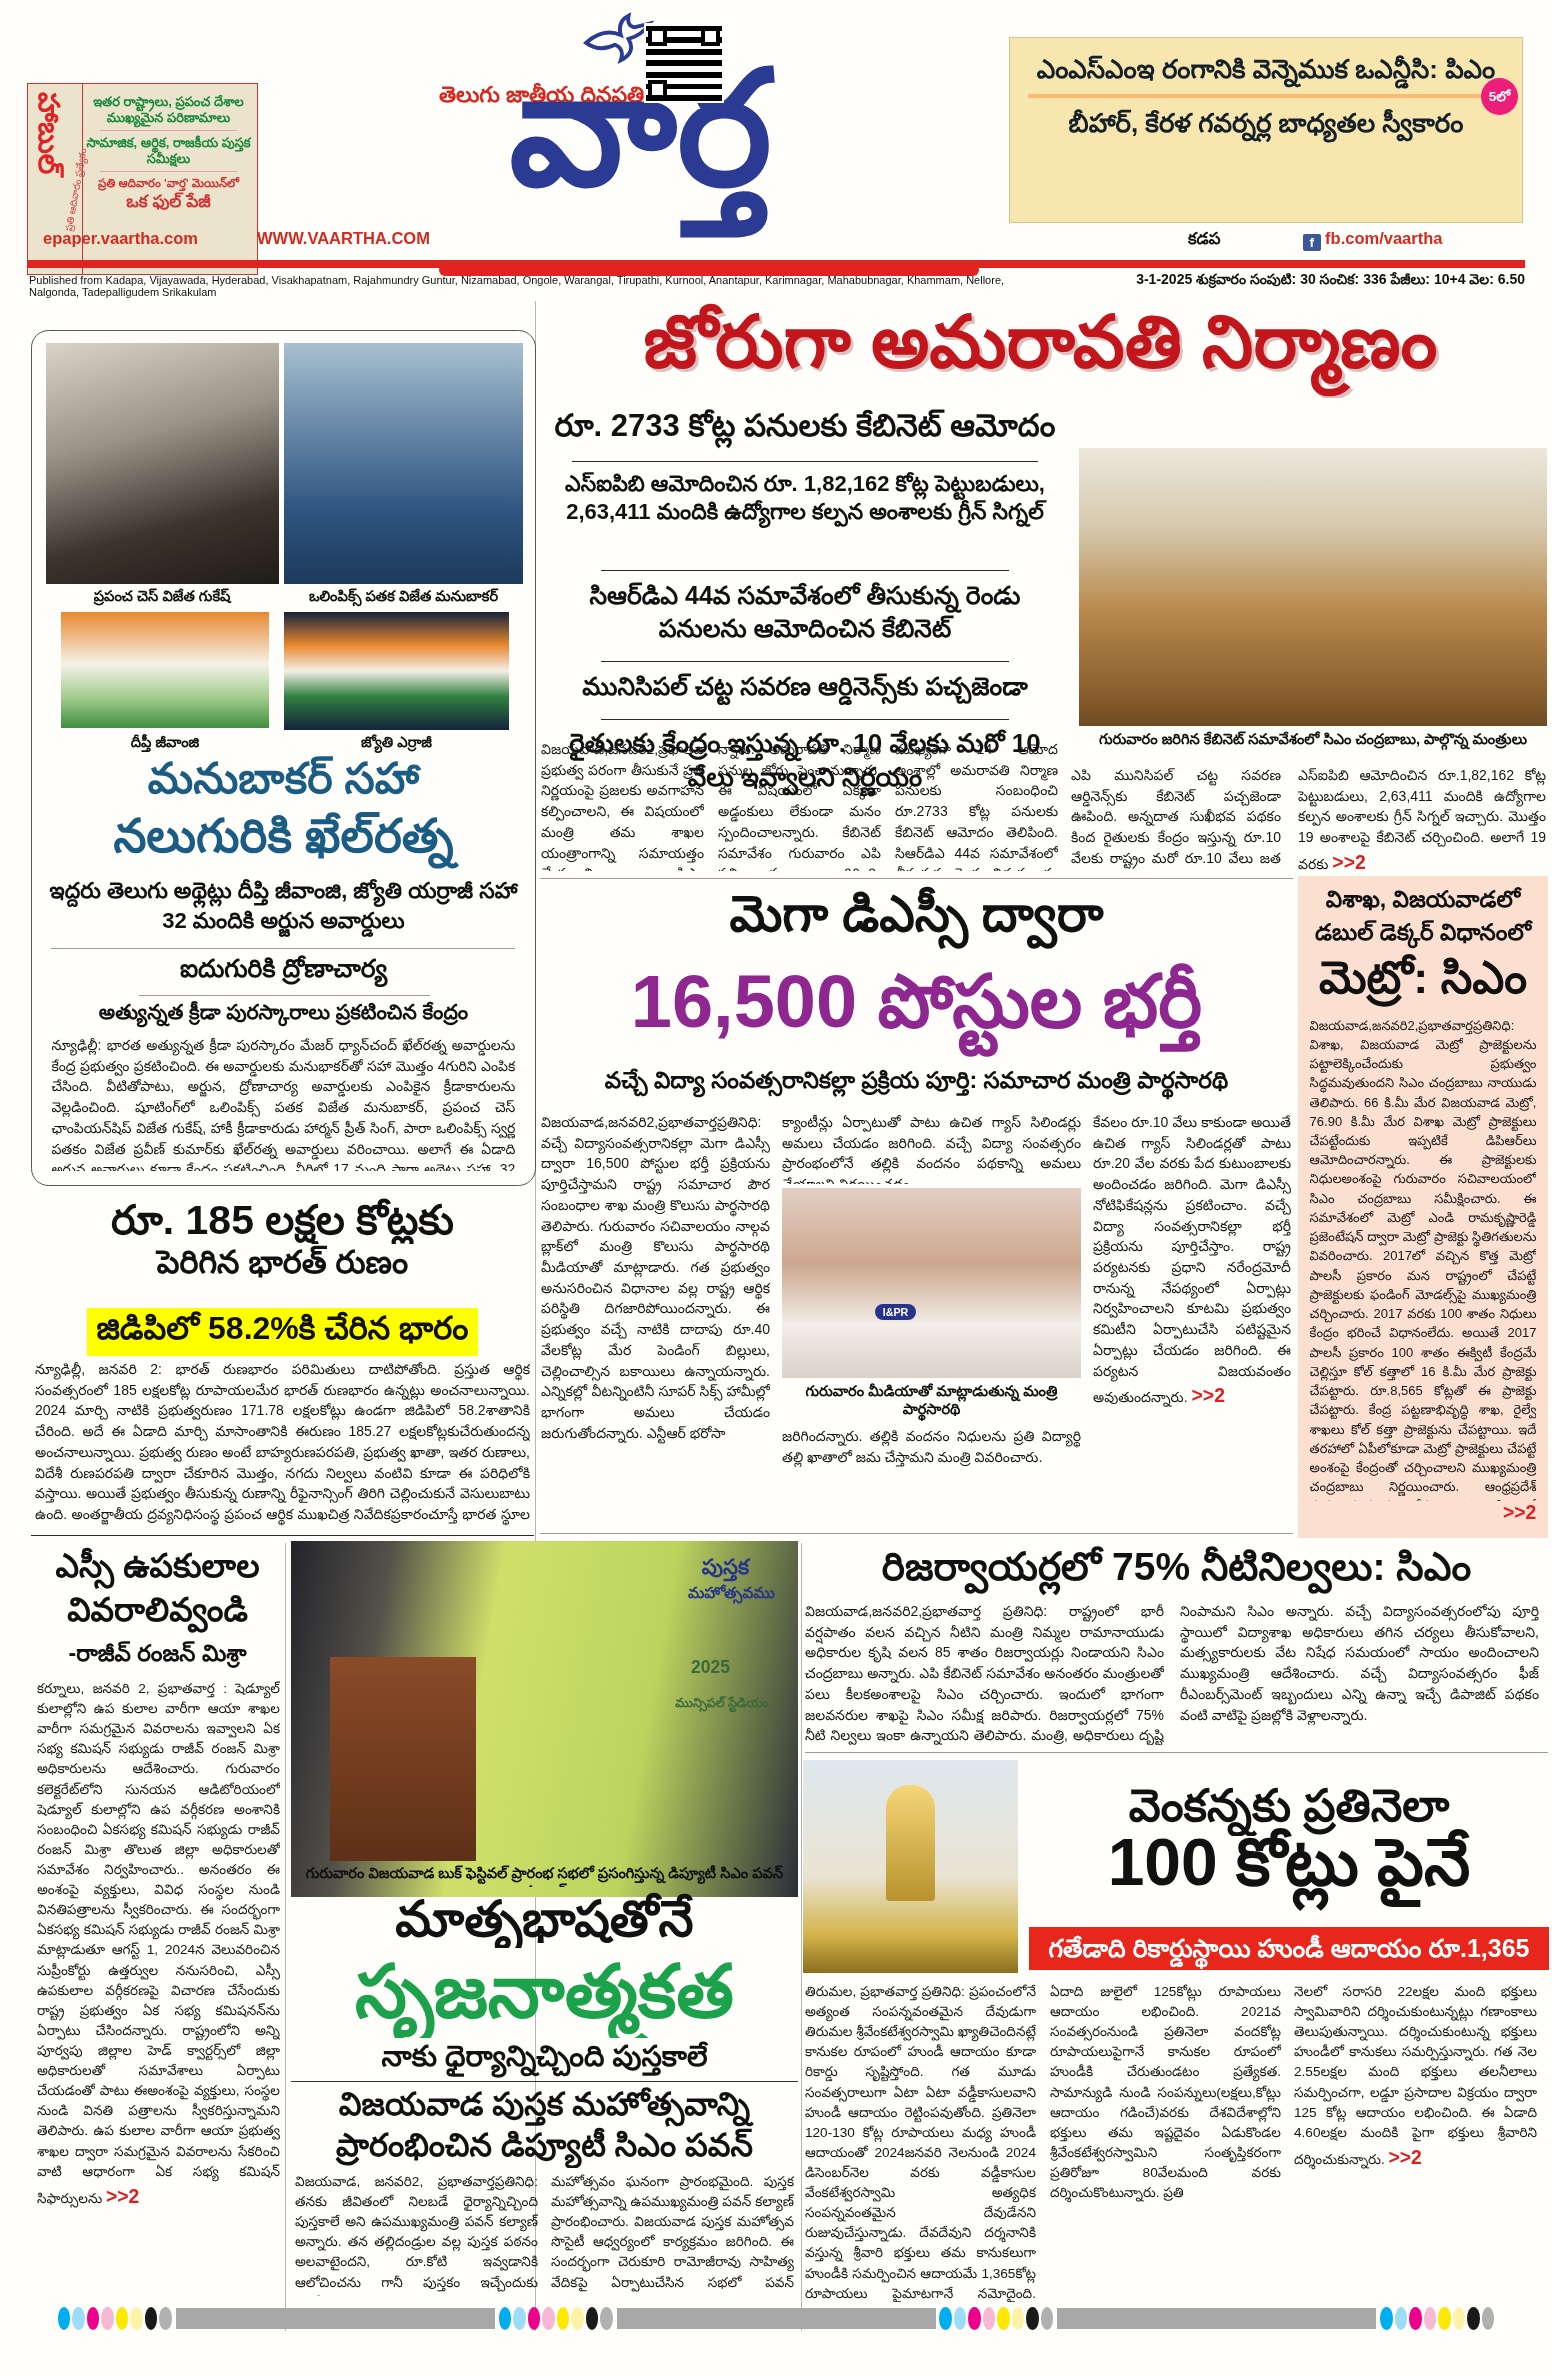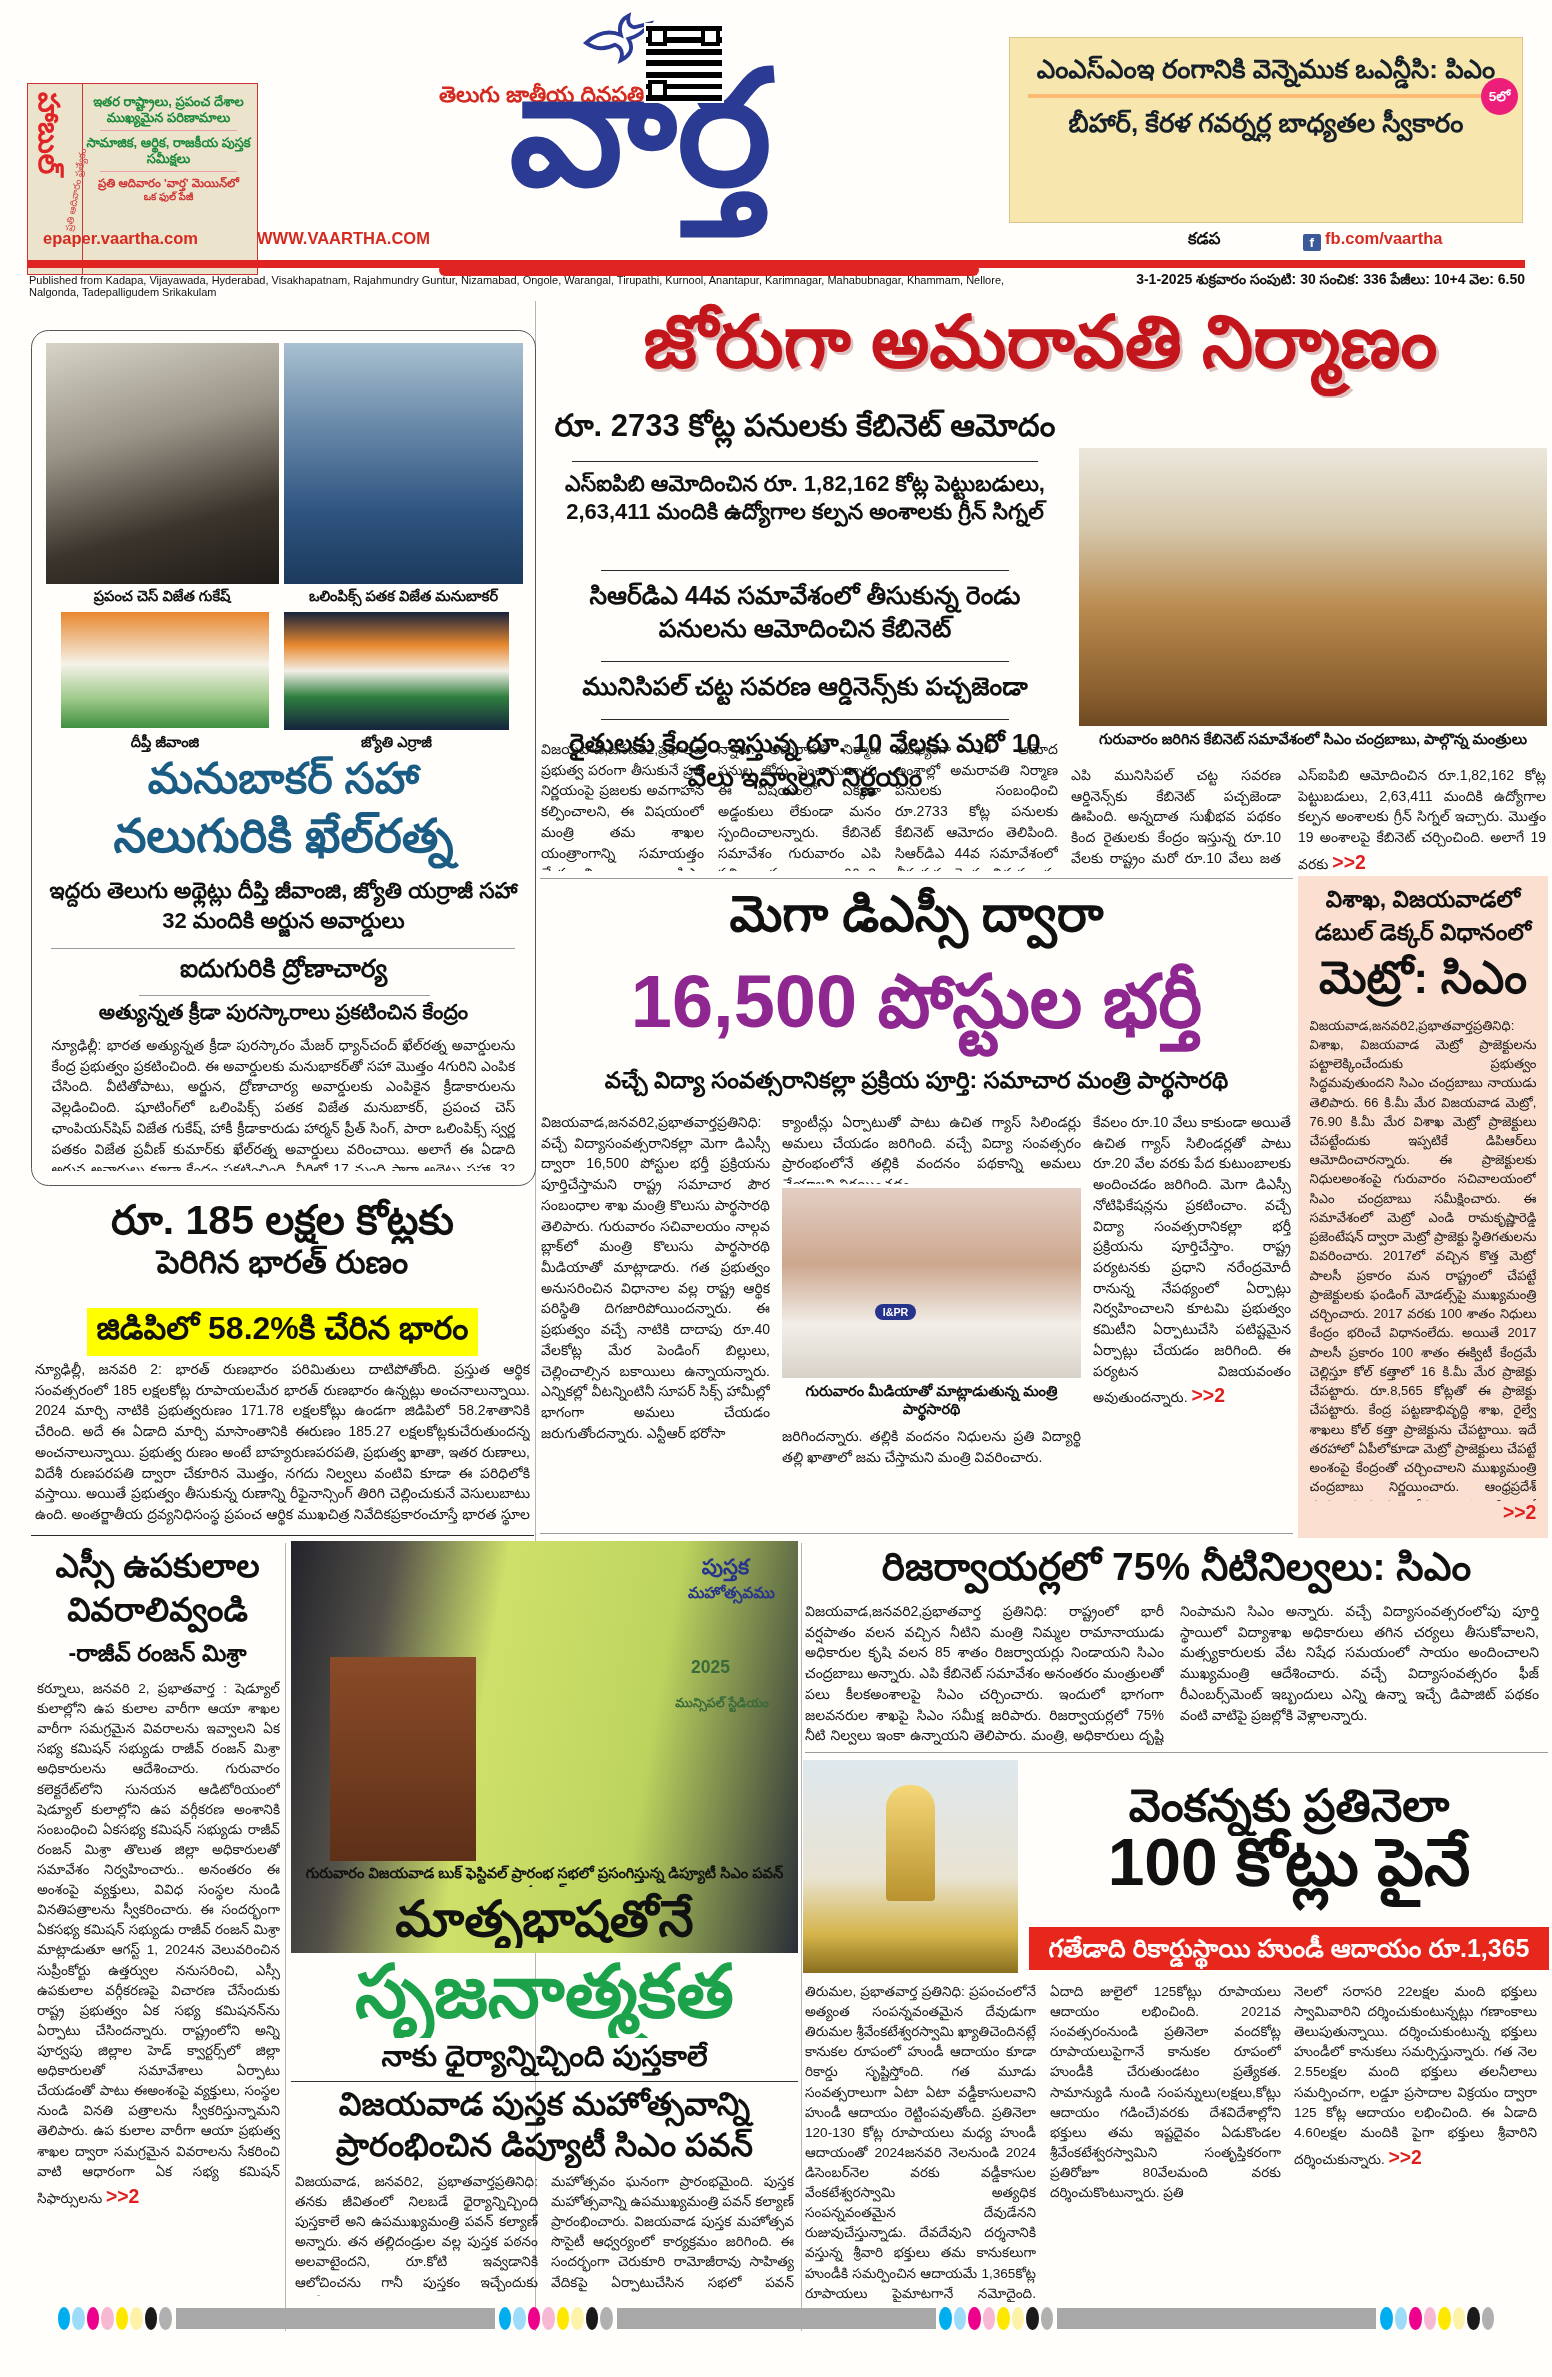--- a/index.html
+++ b/index.html
@@ -81,21 +81,21 @@
     <div id="promo-strip">
       <span id="promo-brand">హాబుల్</span>
       <span id="promo-note">ప్రతి ఆదివారం ప్రత్యేకం</span>
     </div>
     <div class="abs ctr" style="left:58px;top:9.7px;width:165px;">
       <div class="promo-line">ఇతర రాష్ట్రాలు, ప్రపంచ దేశాల ముఖ్యమైన పరిణామాలు</div>
       <div class="promo-hr"></div>
       <div class="promo-line">సామాజిక, ఆర్థిక, రాజకీయ పుస్తక సమీక్షలు</div>
       <div class="promo-hr"></div>
       <div class="promo-line promo-red" style="font-size:11.6px;">ప్రతి ఆదివారం 'వార్త' మెయిన్‌లో</div>
-      <div class="promo-line promo-red" style="font-size:10px;">ఒక ఫుల్ పేజీ</div>
+      <div class="promo-line promo-red" style="font-size:17px;">ఒక ఫుల్ పేజీ</div>
     </div>
   </div>
 
   <div class="abs" id="tagline">తెలుగు జాతీయ దినపత్రిక</div>
 
   <div class="abs ovh" id="logo">
     <span>వార్త</span>
   </div>
   <svg class="abs" style="left:578px;top:9.7px;" width="76" height="56" viewBox="0 0 78 58">
     <path d="M8 34 Q26 18 44 26 Q40 12 52 6 Q50 16 58 18 L74 14 Q66 26 52 30 Q60 44 44 52 Q48 40 38 36 Q22 44 8 34 Z" fill="#ffffff" stroke="#2b3a92" stroke-width="4"></path>
@@ -216,21 +216,21 @@
   </div>
   <div class="abs hr-b" style="left:31px;top:1535px;width:503px;"></div>
 
   <div class="abs ctr b nw ovh" style="left:35px;top:1547px;width:245px;height:43px;font-size:33px;">ఎస్సీ ఉపకులాల</div>
   <div class="abs ctr b nw ovh" style="left:35px;top:1591px;width:245px;height:43px;font-size:33px;">వివరాలివ్వండి</div>
   <div class="abs ctr b nw ovh" style="left:35px;top:1640px;width:245px;height:33px;font-size:23px;">-రాజీవ్ రంజన్ మిశ్రా</div>
   <div class="abs body-txt jst ovh" style="left:37px;top:1679px;width:243px;height:644px;font-size:13.6px;">
     <span>కర్నూలు, జనవరి 2, ప్రభాతవార్త :  షెడ్యూల్ కులాల్లోని ఉప కులాల వారీగా ఆయా శాఖల వారీగా సమగ్రమైన వివరాలను ఇవ్వాలని ఏక సభ్య కమిషన్ సభ్యుడు రాజీవ్ రంజన్ మిశ్రా అధికారులను ఆదేశించారు. గురువారం కలెక్టరేట్‌లోని సునయన ఆడిటోరియంలో షెడ్యూల్ కులాల్లోని ఉప వర్గీకరణ అంశానికి సంబంధించి ఏకసభ్య కమిషన్ సభ్యుడు రాజీవ్ రంజన్ మిశ్రా తొలుత జిల్లా అధికారులతో సమావేశం నిర్వహించారు.. అనంతరం ఈ అంశంపై వ్యక్తులు, వివిధ సంస్థల నుండి వినతిపత్రాలను స్వీకరించారు. ఈ సందర్భంగా ఏకసభ్య కమిషన్ సభ్యుడు రాజీవ్ రంజన్ మిశ్రా మాట్లాడుతూ ఆగస్ట్ 1, 2024న వెలువరించిన సుప్రీంకోర్టు ఉత్తర్వుల ననుసరించి, ఎస్సీ ఉపకులాల వర్గీకరణపై విచారణ చేసేందుకు రాష్ట్ర ప్రభుత్వం ఏక సభ్య కమిషనన్‌ను ఏర్పాటు చేసిందన్నారు. రాష్ట్రంలోని అన్ని పూర్వపు జిల్లాల హెడ్ క్వార్టర్స్‌లో జిల్లా అధికారులతో సమావేశాలు ఏర్పాటు చేయడంతో పాటు ఈఅంశంపై వ్యక్తులు, సంస్థల నుండి వినతి పత్రాలను స్వీకరిస్తున్నామని తెలిపారు. ఉప కులాల వారీగా ఆయా ప్రభుత్వ శాఖల ద్వారా సమగ్రమైన వివరాలను సేకరించి వాటి ఆధారంగా ఏక సభ్య కమిషన్ సిఫార్సులను</span> <span class="jump">&gt;&gt;2</span>
   </div>
 
-  <div class="abs photo ovh" id="ph-pawan" style="left:291px;top:1541px;width:507px;height:412px;">
+  <div class="abs photo ovh" id="ph-pawan" style="left:291px;top:1541px;width:507px;height:356px;">
     <span class="abs" style="right:49px;top:13.6px;color:#27348b;font-weight:bold;font-size:21.3px;">పుస్తక</span>
     <span class="abs" style="right:23px;top:43px;color:#27348b;font-weight:bold;font-size:15.5px;">మహోత్సవము</span>
     <span class="abs" style="right:68px;top:116px;color:#3a6a3a;font-weight:bold;font-size:17.5px;">2025</span>
     <span class="abs" style="right:29px;top:155px;color:#3a6a3a;font-weight:bold;font-size:12.6px;">మున్సిపల్ స్టేడియం</span>
     <div class="abs" style="left:39px;top:116px;width:146px;height:204px;background:linear-gradient(180deg,#8a4b28,#5e3018);"></div>
   </div>
   <div class="abs cap ovh" style="left:291px;top:1864px;width:507px;height:23px;">గురువారం విజయవాడ బుక్ ఫెస్టివల్ ప్రారంభ సభలో ప్రసంగిస్తున్న డిప్యూటీ సిఎం పవన్ కల్యాణ్</div>
   <div class="abs ctr b nw ovh" style="left:291px;top:1890px;width:507px;height:58px;font-size:50px;">మాతృభాషతోనే</div>
   <div class="abs ctr b nw ovh" id="pawan-h2" style="left:291px;top:1949px;width:507px;height:89px;font-size:74px;">సృజనాత్మకత</div>
   <div class="abs ctr b nw ovh" style="left:291px;top:2040px;width:507px;height:41px;font-size:29px;border-bottom:1.9px solid #333;">నాకు ధైర్యాన్నిచ్చింది పుస్తకాలే</div>

